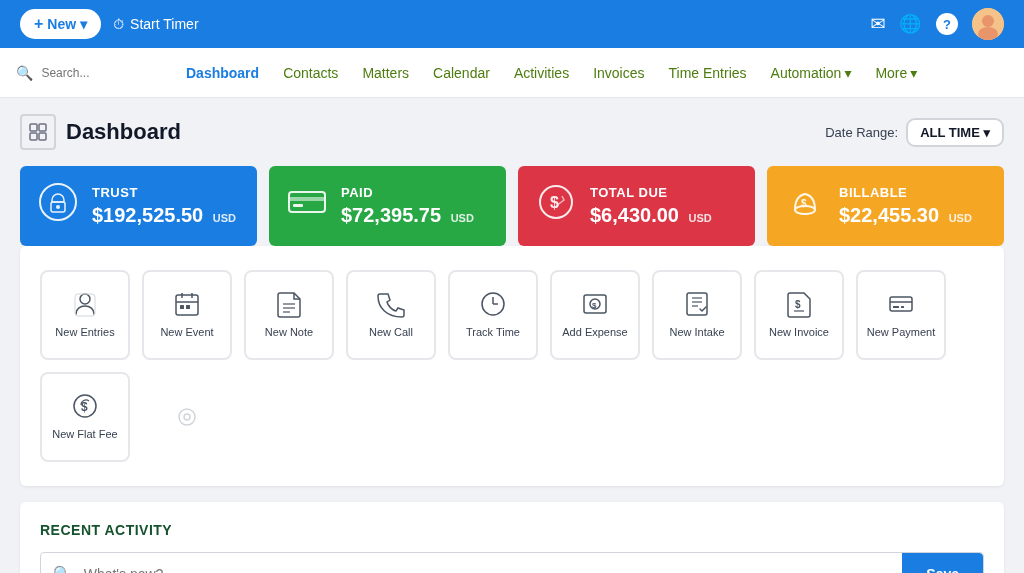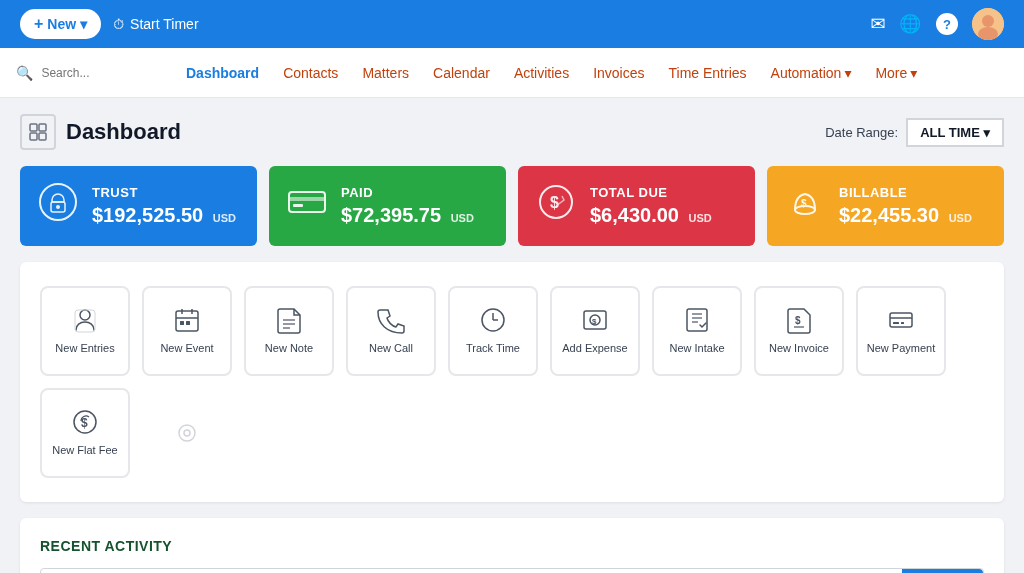--- a/index.html
+++ b/index.html
@@ -64,21 +64,21 @@
       gap: 8px;
       color: #9ca3af;
       font-size: 14px;
       margin-right: 20px;
       min-width: 140px;
     }
     .nav-links { display: flex; align-items: center; gap: 4px; flex: 1; }
     .nav-link {
       padding: 6px 10px;
       font-size: 14px;
-      color: #c2410c;
+      color: #4d7c0f;
       cursor: pointer;
       font-weight: 500;
       white-space: nowrap;
       text-decoration: none;
     }
     .nav-link.active { color: #1a7de1; font-weight: 700; }
     .nav-link-dropdown { display: flex; align-items: flex-end; gap: 3px; }
 
     
     .page-content { padding: 16px 20px; }
@@ -96,32 +96,32 @@
       width: 36px; height: 36px;
       border: 2px solid #d1d5db;
       border-radius: 4px;
       display: flex; align-items: center; justify-content: center;
       font-size: 18px; color: #6b7280;
     }
     .date-range-area { display: flex; align-items: center; gap: 8px; }
     .date-range-label { font-size: 13px; color: #374151; font-weight: 500; }
     .date-range-btn {
       border: 2px solid #d1d5db;
-      border-radius: 0;
+      border-radius: 9px;
       padding: 5px 12px;
       font-size: 13px;
       font-weight: 700;
       color: #111827;
       background: white;
       cursor: pointer;
       display: flex; align-items: center; gap: 6px;
     }
 
     
-    .stat-cards { display: grid; grid-template-columns: repeat(4, 1fr); gap: 12px; margin-bottom: 16px; }
+    .stat-cards { display: grid; grid-template-columns: repeat(4, 1fr); gap: 12px; margin-bottom: 0; }
     .stat-card {
       border-radius: 6px;
       padding: 16px 18px;
       color: white;
       display: flex;
       align-items: center;
       gap: 14px;
       min-height: 80px;
     }
     .stat-card.trust { background: #1a7de1; }

